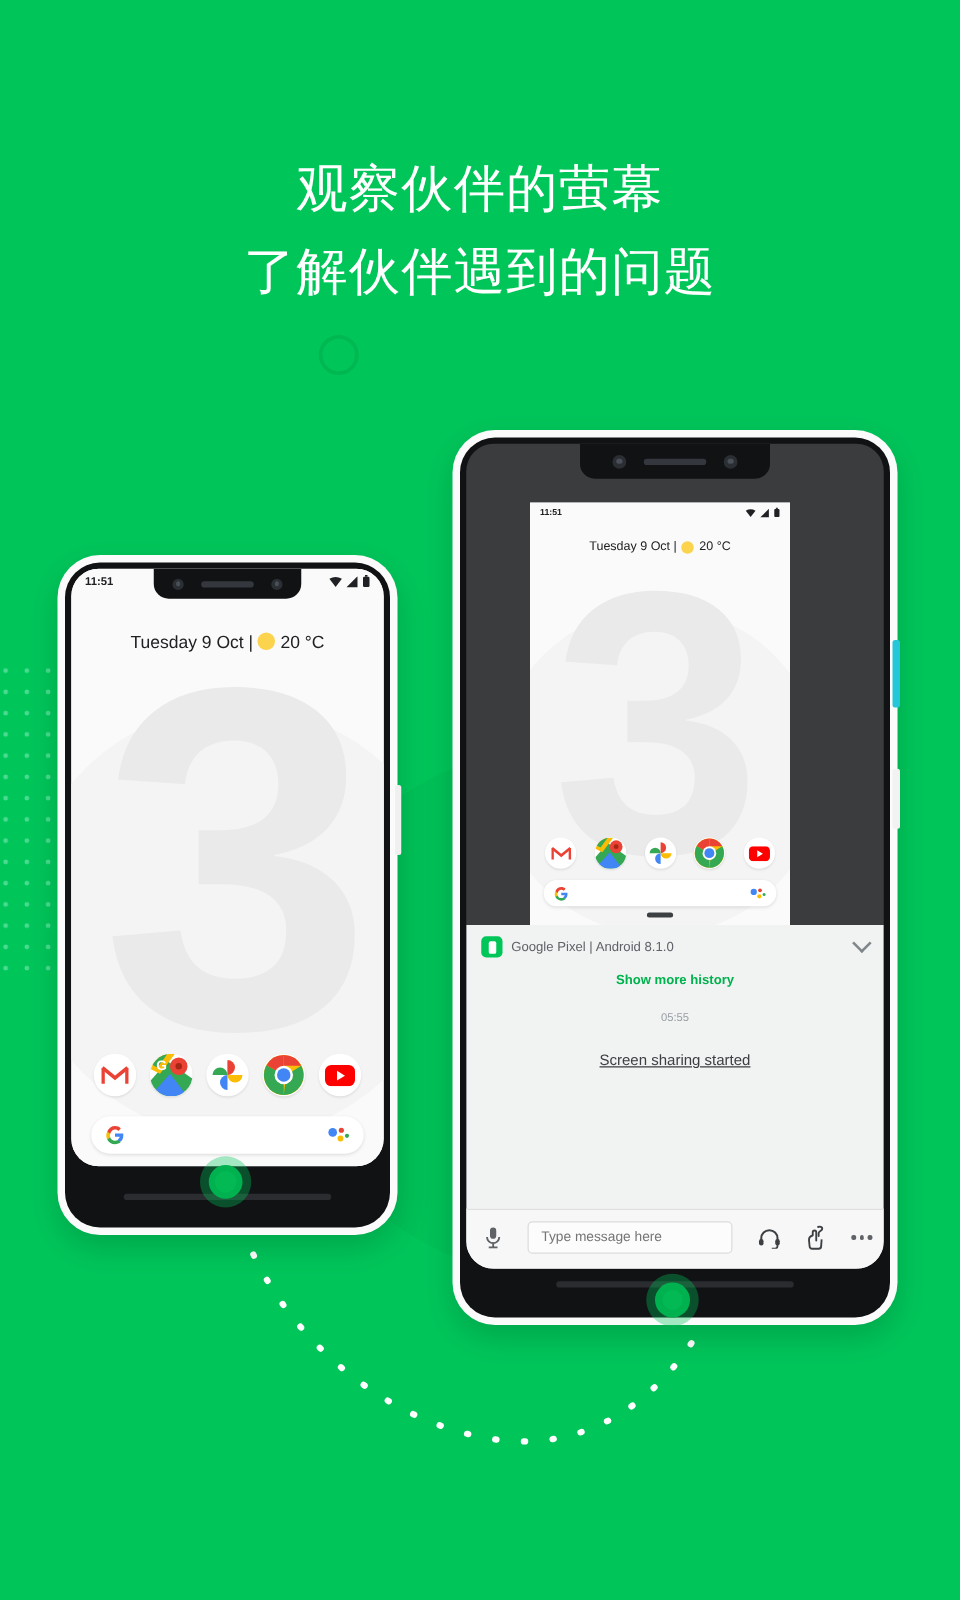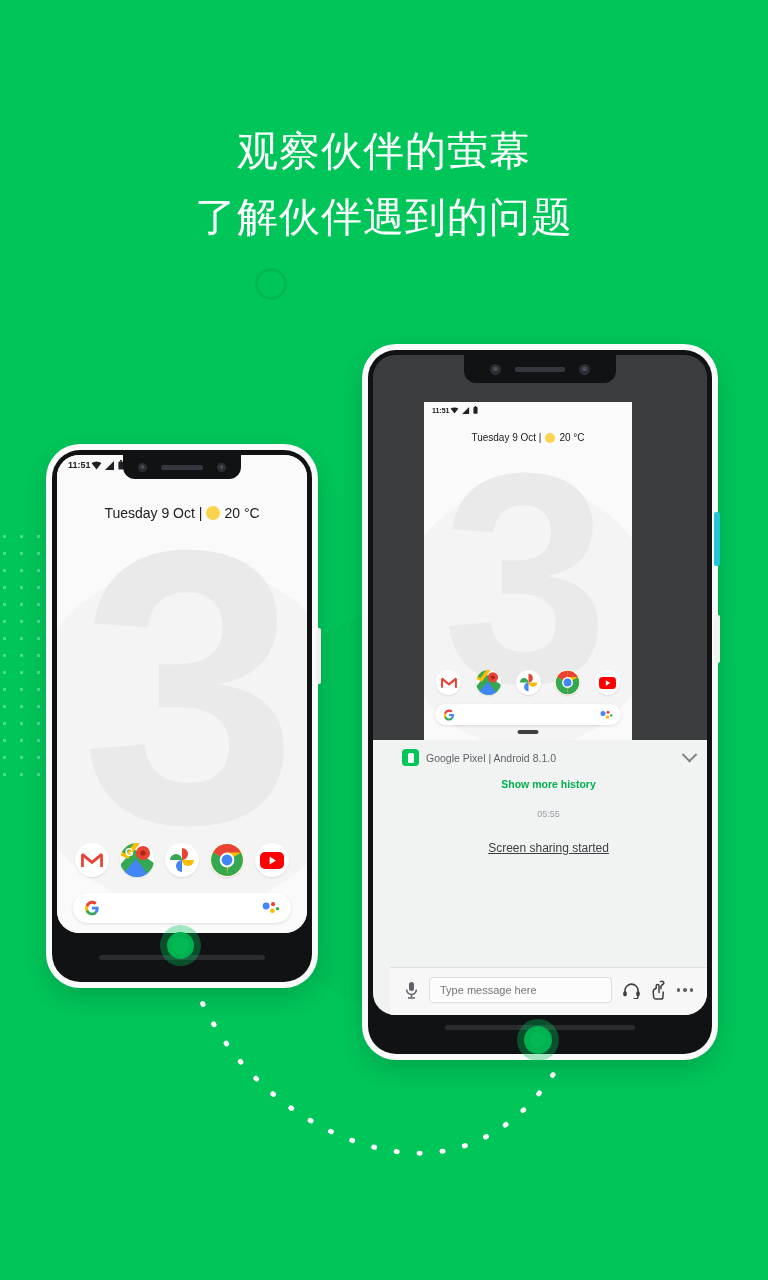--- a/index.html
+++ b/index.html
@@ -100,21 +100,21 @@
   .earpiece { background: #34383e; border-radius: 3px; }
   .speaker-grille {
     position: absolute;
     left: 50%; transform: translateX(-50%);
     background: #2a2c30;
     border-radius: 3px;
   }
 
   
   .statusbar {
-    display: flex; align-items: center; 
+    display: flex; align-items: center; justify-content: space-between;
     color: #202124;
     font-weight: 700;
   }
   .sb-icons { display: flex; align-items: center; gap: 3px; }
 
   
   .wallpaper { position: absolute; inset: 0; background: #fafafa; overflow: hidden; }
   .wp-three {
     position: absolute;
     color: #eaeaea;
@@ -183,21 +183,21 @@
     width: 60%; height: 60%;
     border-radius: 50%;
     background: #05b351;
   }
 
   
   .sheet {
     position: absolute;
     left: 0; right: 0;
     background: #f1f2f2;
-    display: flex; flex-direction: column; padding-left: 17px;
+    display: flex; flex-direction: column;
   }
   .sheet-head {
     display: flex; align-items: center;
     gap: 7px;
     padding: 9px 12px 7px 12px;
   }
   .dev-icon {
     width: 17px; height: 17px;
     border-radius: 4px;
     background: #00c65a;
@@ -239,21 +239,21 @@
     color: #3c4043;
     font-size: 12px;
     margin-top: 22px;
     text-decoration: underline;
   }
   .composer {
     margin-top: auto;
     border-top: 1px solid #e0e0e0;
     background: #f7f7f7;
     display: flex; align-items: center;
-    gap: 10px;
+    gap: 20px;
     padding: 9px 14px 12px 14px;
   }
   .msg-input {
     flex: 1;
     background: #fcfcfc;
     border: 1px solid #dcdcdc;
     border-radius: 4px;
     color: #9aa0a6;
     font-size: 11px;
     padding: 6px 10px;

